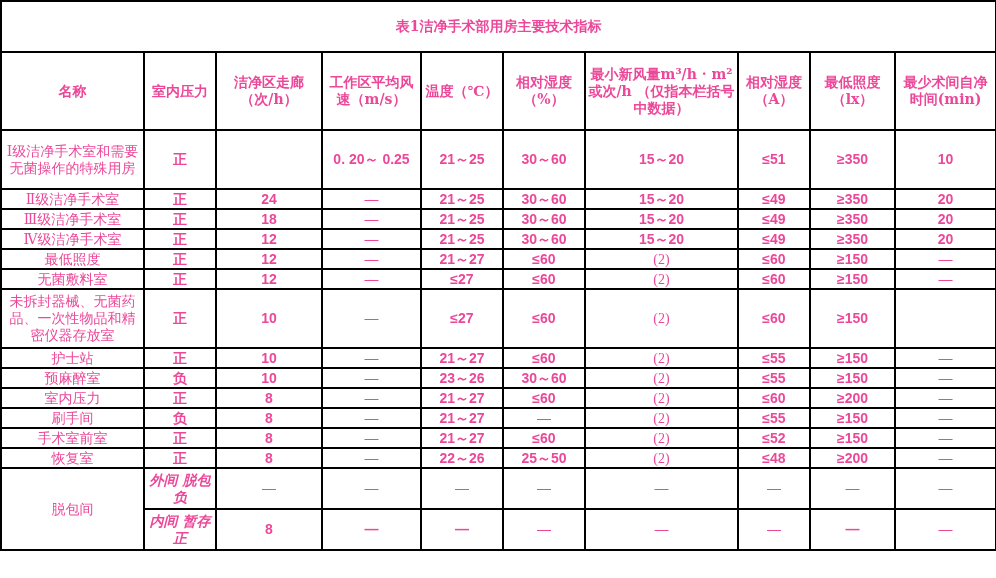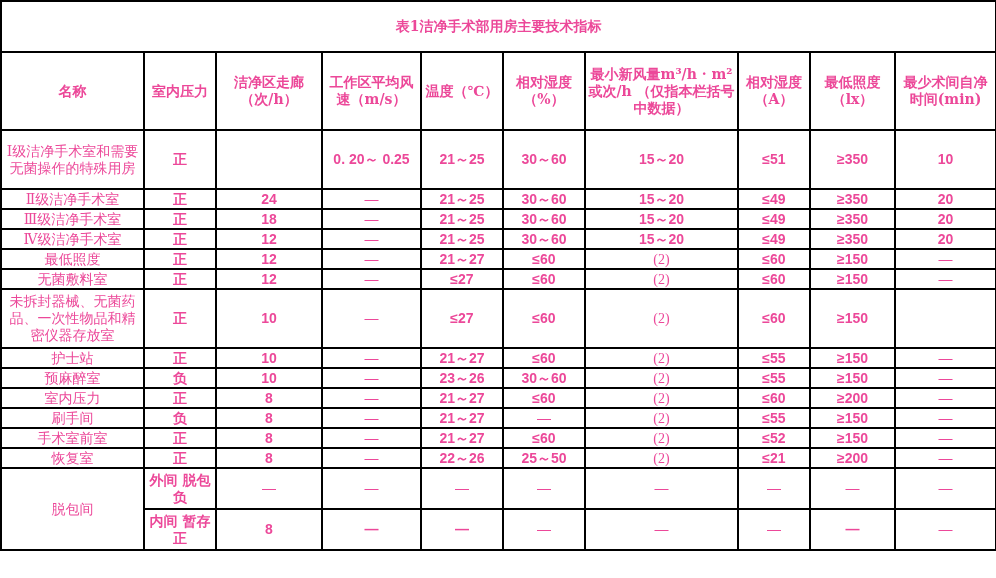--- a/index.html
+++ b/index.html
@@ -24,21 +24,21 @@
   td.title { height: 49px; font-size: 15px; font-weight: bold; font-family: "DejaVu Serif", "Liberation Serif", serif; }
   tr.hdr td { height: 76px; font-size: 14px; font-weight: bold; font-family: "DejaVu Serif", "Liberation Serif", serif; line-height: 17px; }
   td.name { font-family: "DejaVu Serif", "Liberation Serif", serif; font-weight: normal; font-size: 15px; line-height: 18px; }
   td.num { font-family: "Liberation Sans", sans-serif; font-weight: bold; font-size: 15px; }
   td.paren { font-family: "Liberation Serif", serif; font-size: 15px; }
   td.press { font-family: "DejaVu Serif", "Liberation Serif", serif; font-weight: bold; font-size: 15px; }
   td.dash { font-family: "Liberation Sans", sans-serif; font-size: 14px; }
   tr.r-tall3 td { height: 57px; }
   tr.r-std td { height: 18px; }
   tr.r-half td { height: 39px; }
-  .sub { font-size: 14px; line-height: 17px; font-family: "DejaVu Serif", "Liberation Serif", serif; font-weight: bold; }
+  .sub { font-size: 14px; line-height: 17px; font-family: "DejaVu Serif", "Liberation Serif", serif; font-weight: bold; font-style: italic; }
 </style>
 </head>
 <body>
 
 <table class="spec">
   <colgroup>
     <col style="width:143px">
     <col style="width:72px">
     <col style="width:106px">
     <col style="width:99px">
@@ -223,21 +223,21 @@
     </tr>
 
     <tr class="r-std">
       <td class="name">恢复室</td>
       <td class="press">正</td>
       <td class="num">8</td>
       <td class="dash">—</td>
       <td class="num">22～26</td>
       <td class="num">25～50</td>
       <td class="paren">(2)</td>
-      <td class="num">≤21</td>
+      <td class="num">≤48</td>
       <td class="num">≥200</td>
       <td class="dash">—</td>
     </tr>
 
     <tr class="r-half">
       <td rowspan="2" class="name">脱包间</td>
       <td class="sub">外间 脱包 负</td>
       <td class="dash">—</td>
       <td class="dash">—</td>
       <td class="dash">—</td>

